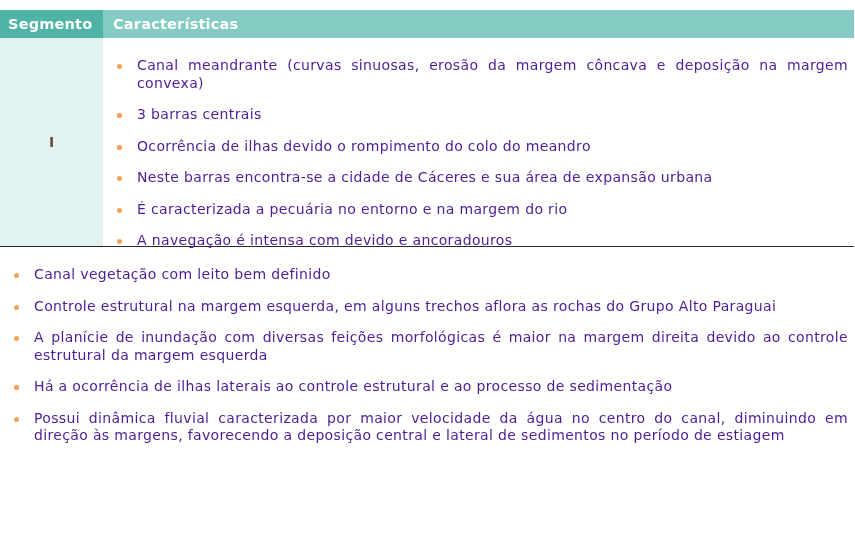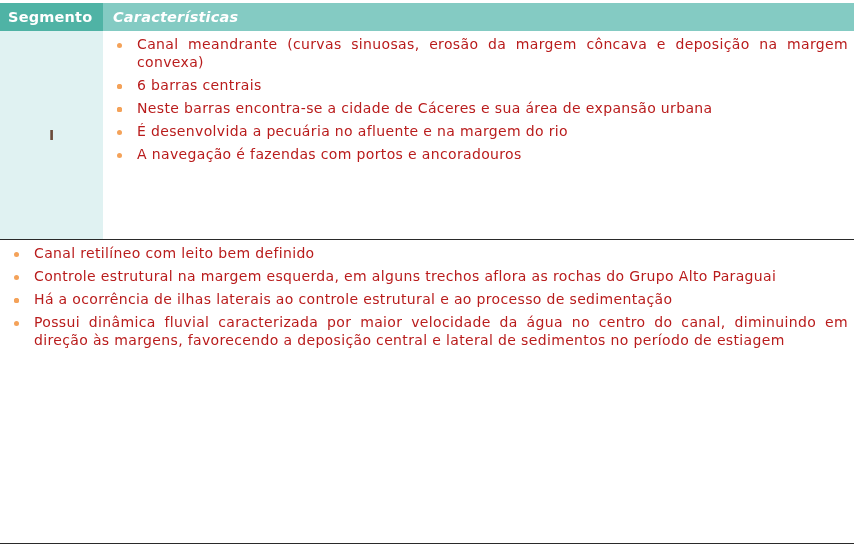--- a/index.html
+++ b/index.html
@@ -15,21 +15,21 @@
     }
     .table {
       position: relative;
       width: 854px;
       border-collapse: collapse;
       margin: 0;
     }
     .header-row {
       display: flex;
       height: 28px;
-      margin-top: 3px;
+      margin-top: 10px;
     }
     .hdr-seg {
       width: 103px;
       background: #4fb3a5;
       color: #ffffff;
       font-weight: bold;
       font-size: 14.5px;
       display: flex;
       align-items: center;
       padding-left: 8px;
@@ -40,21 +40,20 @@
       flex: 1;
       background: #84cbc3;
       color: #ffffff;
       font-weight: bold;
       font-size: 14.5px;
       display: flex;
       align-items: center;
       padding-left: 10px;
       box-sizing: border-box;
       letter-spacing: 0.2px;
-      font-style: italic;
     }
     .seg-row {
       display: flex;
       border-bottom: 1.5px solid #2a2a2a;
     }
     .seg-cell {
       width: 103px;
       background: #e0f2f2;
       display: flex;
       align-items: center;
@@ -72,24 +71,25 @@
     .char-list {
       list-style: none;
       margin: 0;
       padding: 0;
     }
     .char-item {
       position: relative;
       padding-left: 24px;
       font-size: 14px;
       line-height: 17.5px;
-      color: #b91c1c;
+      color: #4c1d95;
       margin-bottom: 5.5px;
       text-align: justify;
       letter-spacing: 0.35px;
+      margin-top: 14px;
     }
     .bullet {
       position: absolute;
       left: 4px;
       top: 7px;
       width: 5px;
       height: 5px;
       border-radius: 50%;
       background: #f4a259;
     }
@@ -104,34 +104,35 @@
     <div class="hdr-seg">Segmento</div>
     <div class="hdr-char">Características</div>
   </div>
 
   <div class="seg-row row-1">
     <div class="seg-cell">I</div>
     <div class="char-cell">
       <ul class="char-list">
         <li class="char-item"><span class="bullet"></span><span>Canal meandrante (curvas sinuosas, erosão da margem côncava e deposição na margem convexa)</span></li>
         <li class="char-item"><span class="bullet"></span></li>
-        <li class="char-item"><span class="bullet"></span><span>6 barras centrais</span></li>
+        <li class="char-item"><span class="bullet"></span><span>3 barras centrais</span></li>
         <li class="char-item"><span class="bullet"></span></li>
-        <li class="char-item"><span class="bullet"></span></li>
+        <li class="char-item"><span class="bullet"></span><span>Ocorrência de ilhas devido o rompimento do colo do meandro</span></li>
         <li class="char-item"><span class="bullet"></span><span>Neste barras encontra-se a cidade de Cáceres e sua área de  expansão urbana</span></li>
-        <li class="char-item"><span class="bullet"></span><span>É desenvolvida a pecuária no afluente e na margem do rio</span></li>
-        <li class="char-item"><span class="bullet"></span><span>A navegação é fazendas com portos e ancoradouros</span></li>
+        <li class="char-item"><span class="bullet"></span><span>É caracterizada a pecuária no entorno e na margem do rio</span></li>
+        <li class="char-item"><span class="bullet"></span><span>A navegação é intensa com devido e ancoradouros</span></li>
       </ul>
     </div>
   </div>
 
   <div class="seg-row row-2">
     <div class="char-cell">
       <ul class="char-list">
-        <li class="char-item"><span class="bullet"></span><span>Canal retilíneo com leito bem definido</span></li>
+        <li class="char-item"><span class="bullet"></span><span>Canal vegetação com leito bem definido</span></li>
         <li class="char-item"><span class="bullet"></span><span>Controle estrutural na margem esquerda, em alguns trechos aflora as rochas do Grupo Alto Paraguai</span></li>
+        <li class="char-item"><span class="bullet"></span><span>A planície de inundação com diversas feições morfológicas é maior na margem direita devido ao controle estrutural da margem esquerda</span></li>
         <li class="char-item"><span class="bullet"></span></li>
         <li class="char-item"><span class="bullet"></span><span>Há a ocorrência de ilhas laterais ao controle estrutural e ao processo de sedimentação</span></li>
         <li class="char-item"><span class="bullet"></span><span>Possui dinâmica fluvial caracterizada por maior velocidade da água no centro do canal, diminuindo em direção às margens, favorecendo a deposição central e lateral de sedimentos no período de estiagem</span></li>
       </ul>
     </div>
   </div>
 </div>
 
 </body></html>

